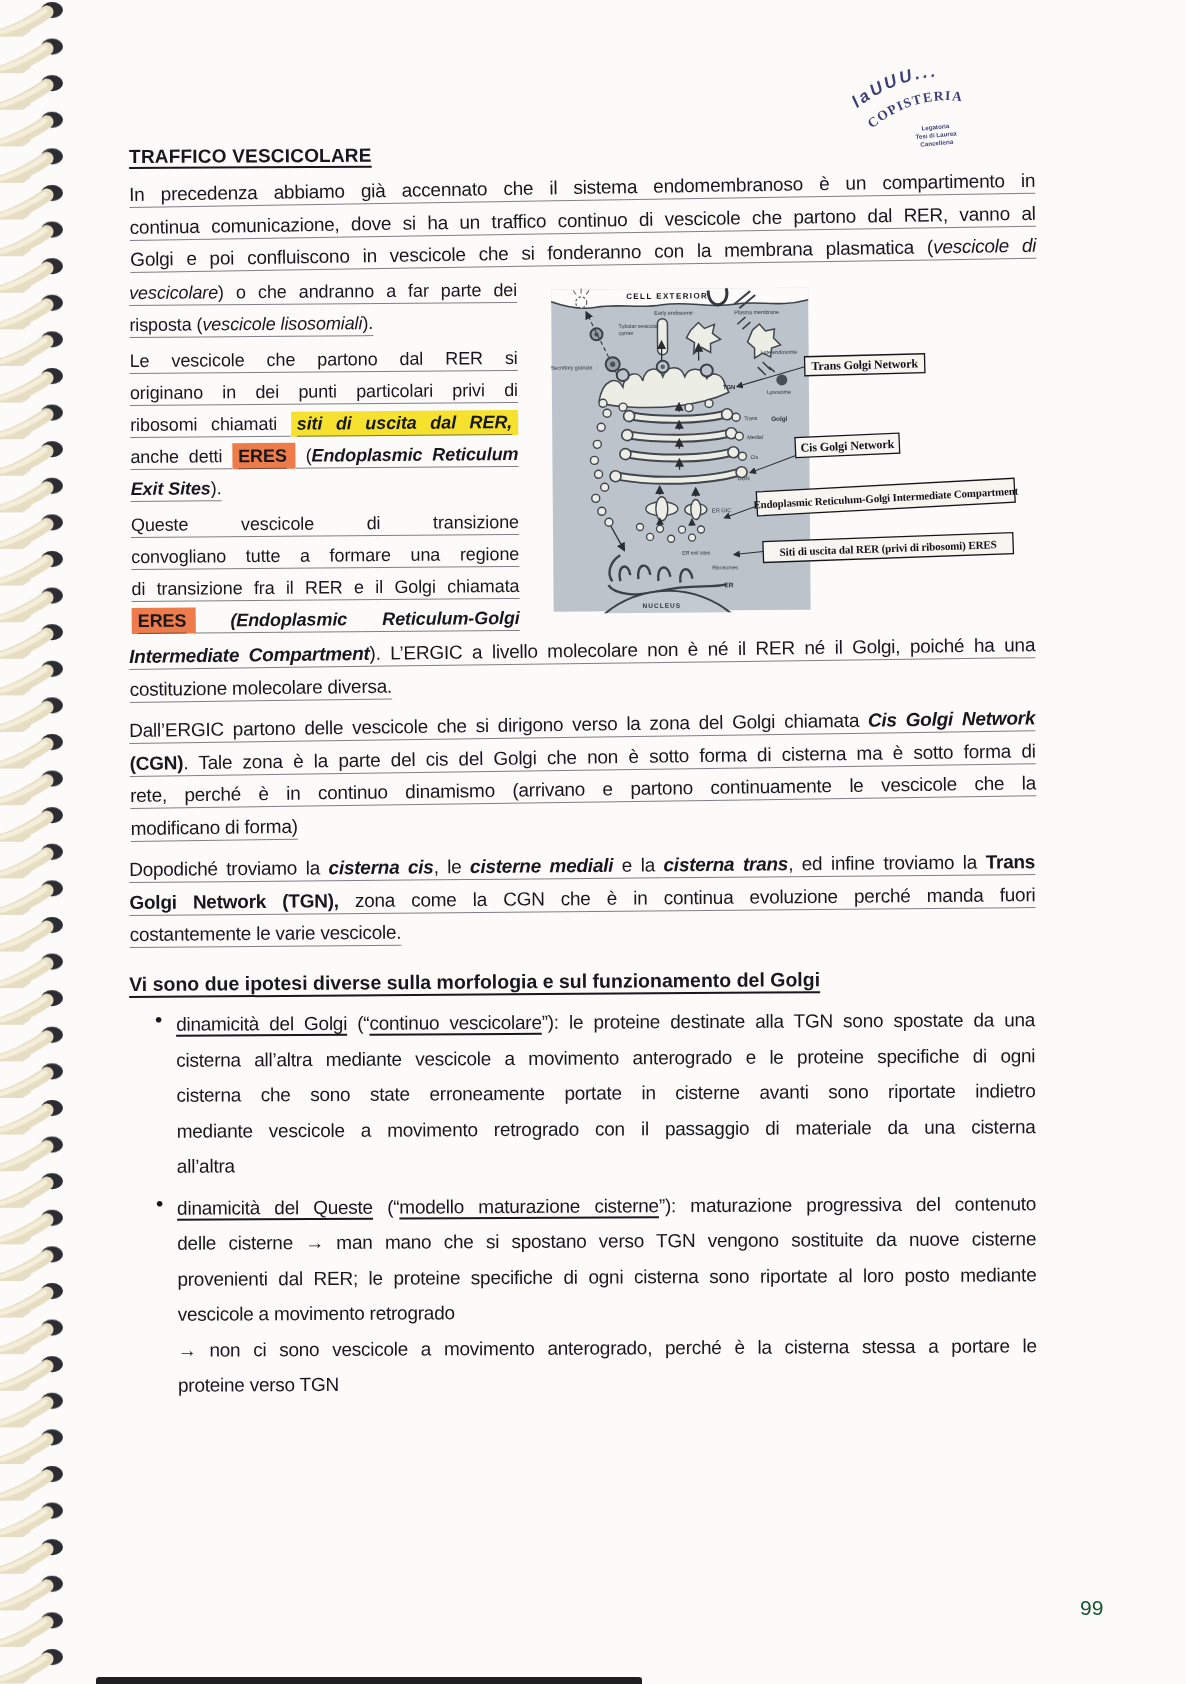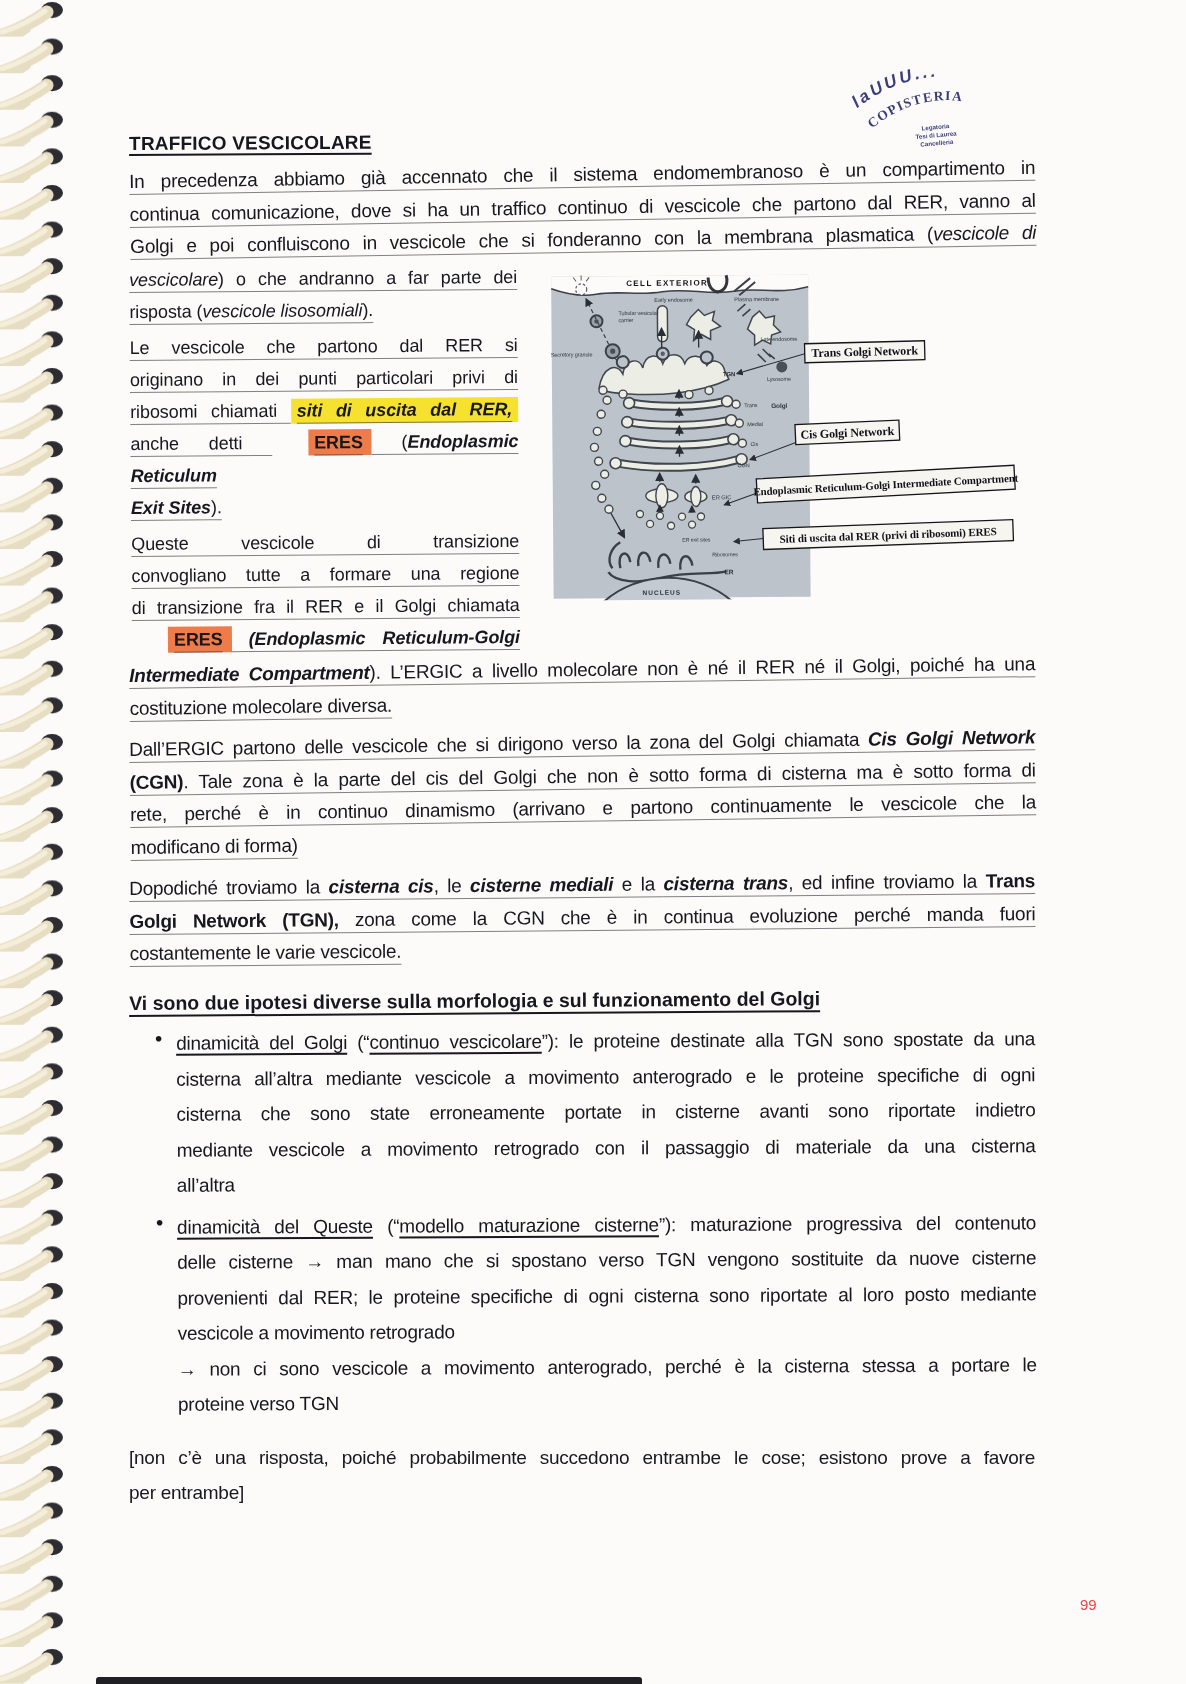--- a/index.html
+++ b/index.html
@@ -1,55 +1,55 @@
 <!DOCTYPE html>
 <html><head>
 <meta charset="utf-8">
 <style>
   html,body{margin:0;padding:0;background:#ffffff;}
   .page{position:relative;width:1186px;height:1684px;background:#fcfbf9;overflow:hidden;
         font-family:"Liberation Sans",sans-serif;color:#17171f;}
   .spiral{position:absolute;left:0;top:0;}
   .stamp{position:absolute;left:836px;top:50px;width:180px;height:100px;}
-  .content{position:absolute;left:129px;top:133px;width:906px;}
+  .content{position:absolute;left:129px;top:146px;width:906px;}
   .title{font-size:19px;font-weight:bold;letter-spacing:.2px;margin:0 0 11px 0;
          text-decoration:underline;text-decoration-thickness:1.6px;text-underline-offset:4px;
          transform:rotate(-.3deg);transform-origin:0 0;}
   .sec{font-size:19px;letter-spacing:-.25px;}
   .ln{line-height:32.5px;min-height:32.5px;}
   .j{text-align:justify;text-align-last:justify;}
   .lnu{text-decoration:underline;text-decoration-color:rgba(45,45,55,.6);
        text-decoration-thickness:1px;text-underline-offset:5.5px;}
   .i{font-style:italic;}
   .b{font-weight:bold;}
   .bi{font-weight:bold;font-style:italic;}
   .u-hand{text-decoration:underline;text-decoration-thickness:1.8px;text-underline-offset:4px;}
   .hl-y{background:#f6e22e;padding:2px 6px 3px 6px;}
-  .hl-o{background:#ed7c4a;padding:3px 9px 3px 6px;margin-left:36px;}
+  .hl-o{background:#ed7c4a;padding:3px 9px 3px 6px;}
   .tilt1{transform:rotate(-.9deg);transform-origin:0 0;}
   .tilt2{transform:rotate(-.45deg);transform-origin:0 0;}
   .tilt3{transform:rotate(-.75deg);transform-origin:0 0;}
   .tilt4{transform:rotate(-.8deg);transform-origin:0 0;}
   .tilt5{transform:rotate(-.5deg);transform-origin:0 0;}
   .tilt6{transform:rotate(-.4deg);transform-origin:0 0;}
   .tilt7{transform:rotate(-.3deg);transform-origin:0 0;}
   .wrap-section{position:relative;width:388px;min-height:346px;}
   .wrap-section .ln{line-height:32px;min-height:32px;}
   .wrap-section{font-size:18px;letter-spacing:-.1px;}
   .figure{position:absolute;left:409px;top:6px;width:502px;height:334px;}
   .gap-s{margin-top:4px;} .gap-m{margin-top:9px;}
   .h2{font-size:19.5px;font-weight:bold;margin-top:16px;line-height:34px;
       text-decoration:underline;text-decoration-thickness:1.8px;text-underline-offset:5px;}
   .list{margin-top:6px;}
   .li{position:relative;padding-left:47px;margin-top:6px;}
   .li::before{content:"•";position:absolute;left:26px;top:1px;font-size:21px;color:#17171f;}
   .li .ln{line-height:35.5px;min-height:35.5px;}
   .note{margin-top:17px;}
   .note .ln{line-height:35px;min-height:35px;}
-  .pagenum{position:absolute;left:1080px;top:1596px;font-size:15px;color:#ef4444;}
+  .pagenum{position:absolute;left:1080px;top:1596px;font-size:21px;color:#14532d;}
   .bottom-edge{position:absolute;left:96px;top:1677px;width:546px;height:7px;
                background:#202024;border-radius:3px 3px 0 0;}
   svg text{font-family:"Liberation Sans",sans-serif;}
   svg .boxlabel{font-family:"Liberation Serif",serif;}
 </style>
 </head>
 <body>
 
 <div class="page">
 
@@ -307,22 +307,18 @@
       <div class="li">
         <div class="ln j"><span class="u-hand">dinamicità del Queste</span><span> (“</span><span class="u-hand">modello maturazione cisterne</span><span>”): maturazione progressiva del contenuto</span></div>
         <div class="ln j"><span>delle cisterne → man mano che si spostano verso TGN vengono sostituite da nuove cisterne</span></div>
         <div class="ln j"><span>provenienti dal RER; le proteine specifiche di ogni cisterna sono riportate al loro posto mediante</span></div>
         <div class="ln"><span>vescicole a movimento retrogrado</span></div>
         <div class="ln j"><span>→ non ci sono vescicole a movimento anterogrado, perché è la cisterna stessa a portare le</span></div>
         <div class="ln"><span>proteine verso TGN</span></div>
       </div>
     </div>
 
-    <div class="note sec">
-      <div class="ln j"><span>[non c’è una risposta, poiché probabilmente succedono entrambe le cose; esistono prove a favore</span></div>
-      <div class="ln"><span>per entrambe]</span></div>
-    </div>
 
   </div>
 
   <div class="pagenum">99</div>
   <div class="bottom-edge"></div>
 </div>
 
 </body></html>

